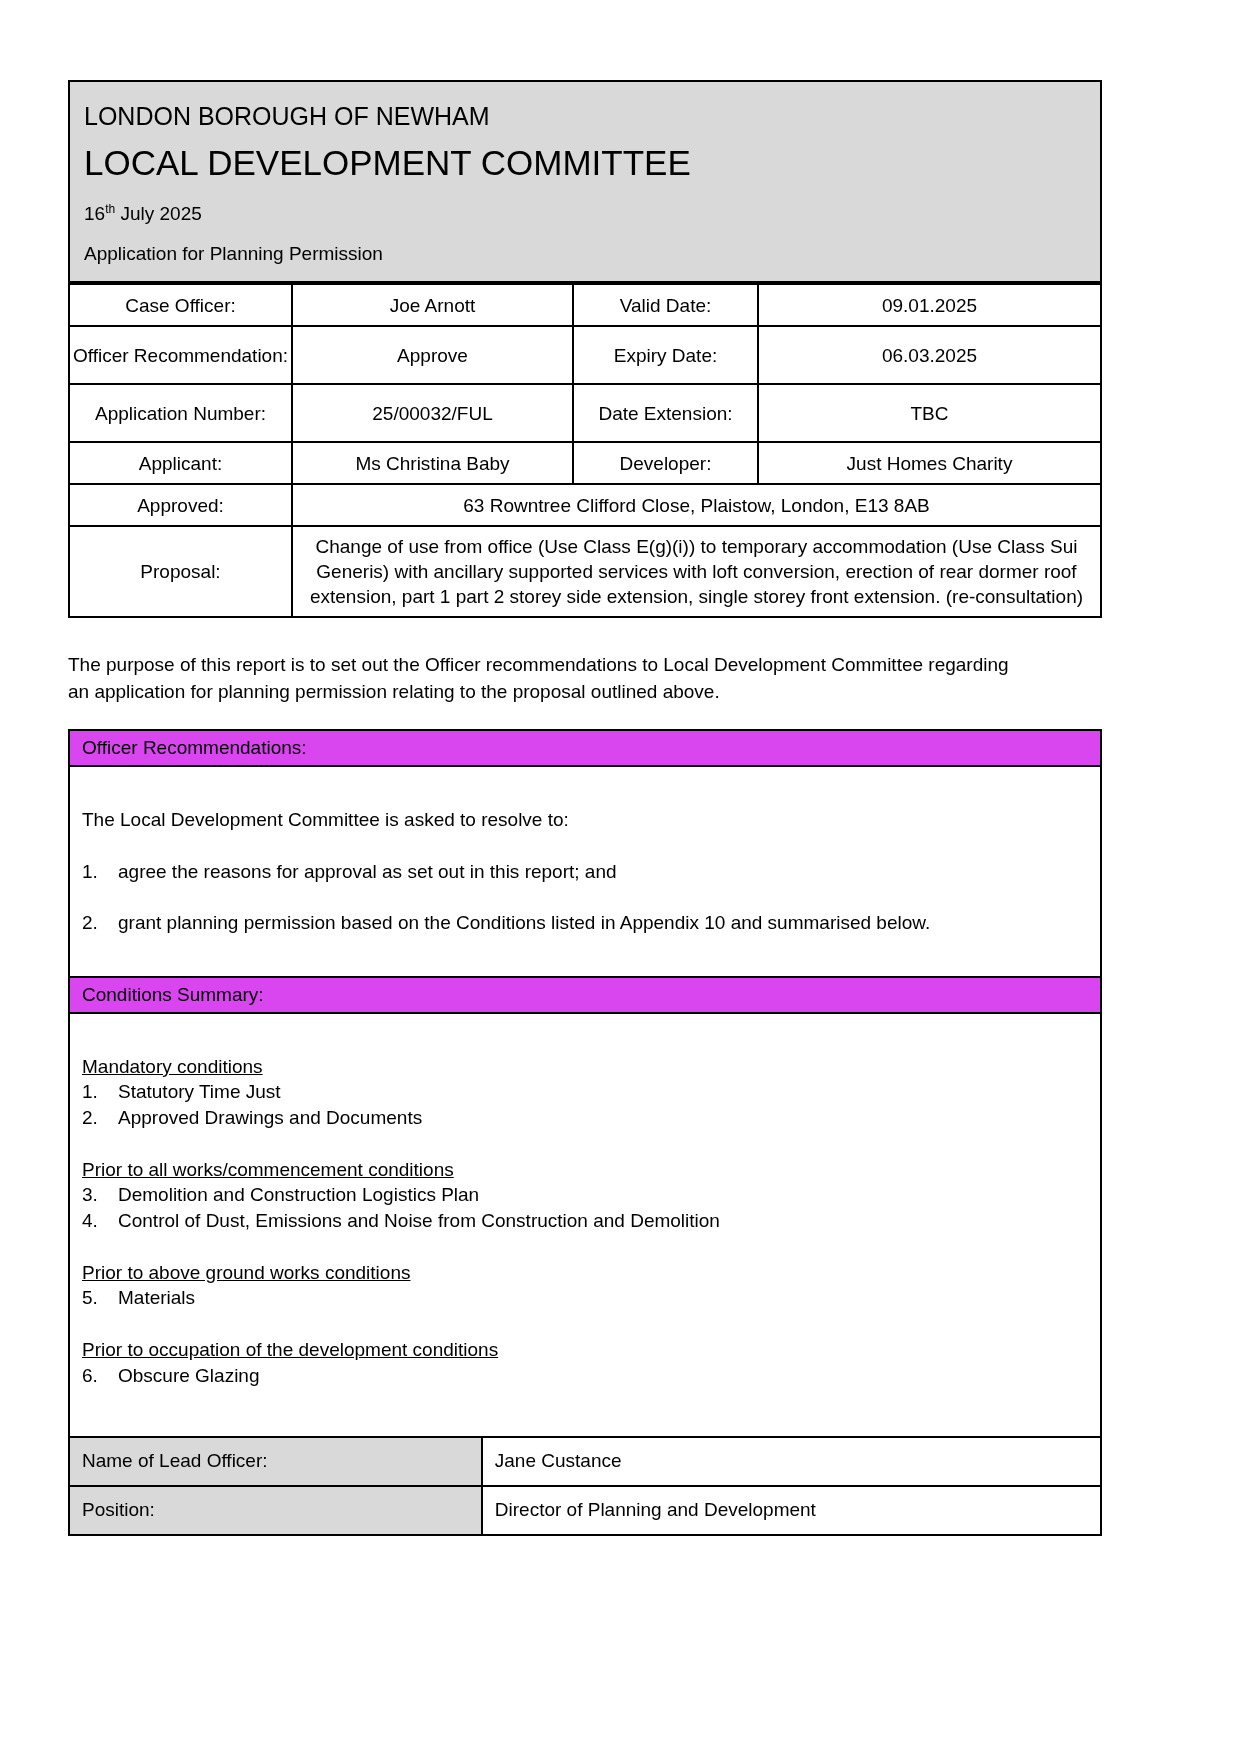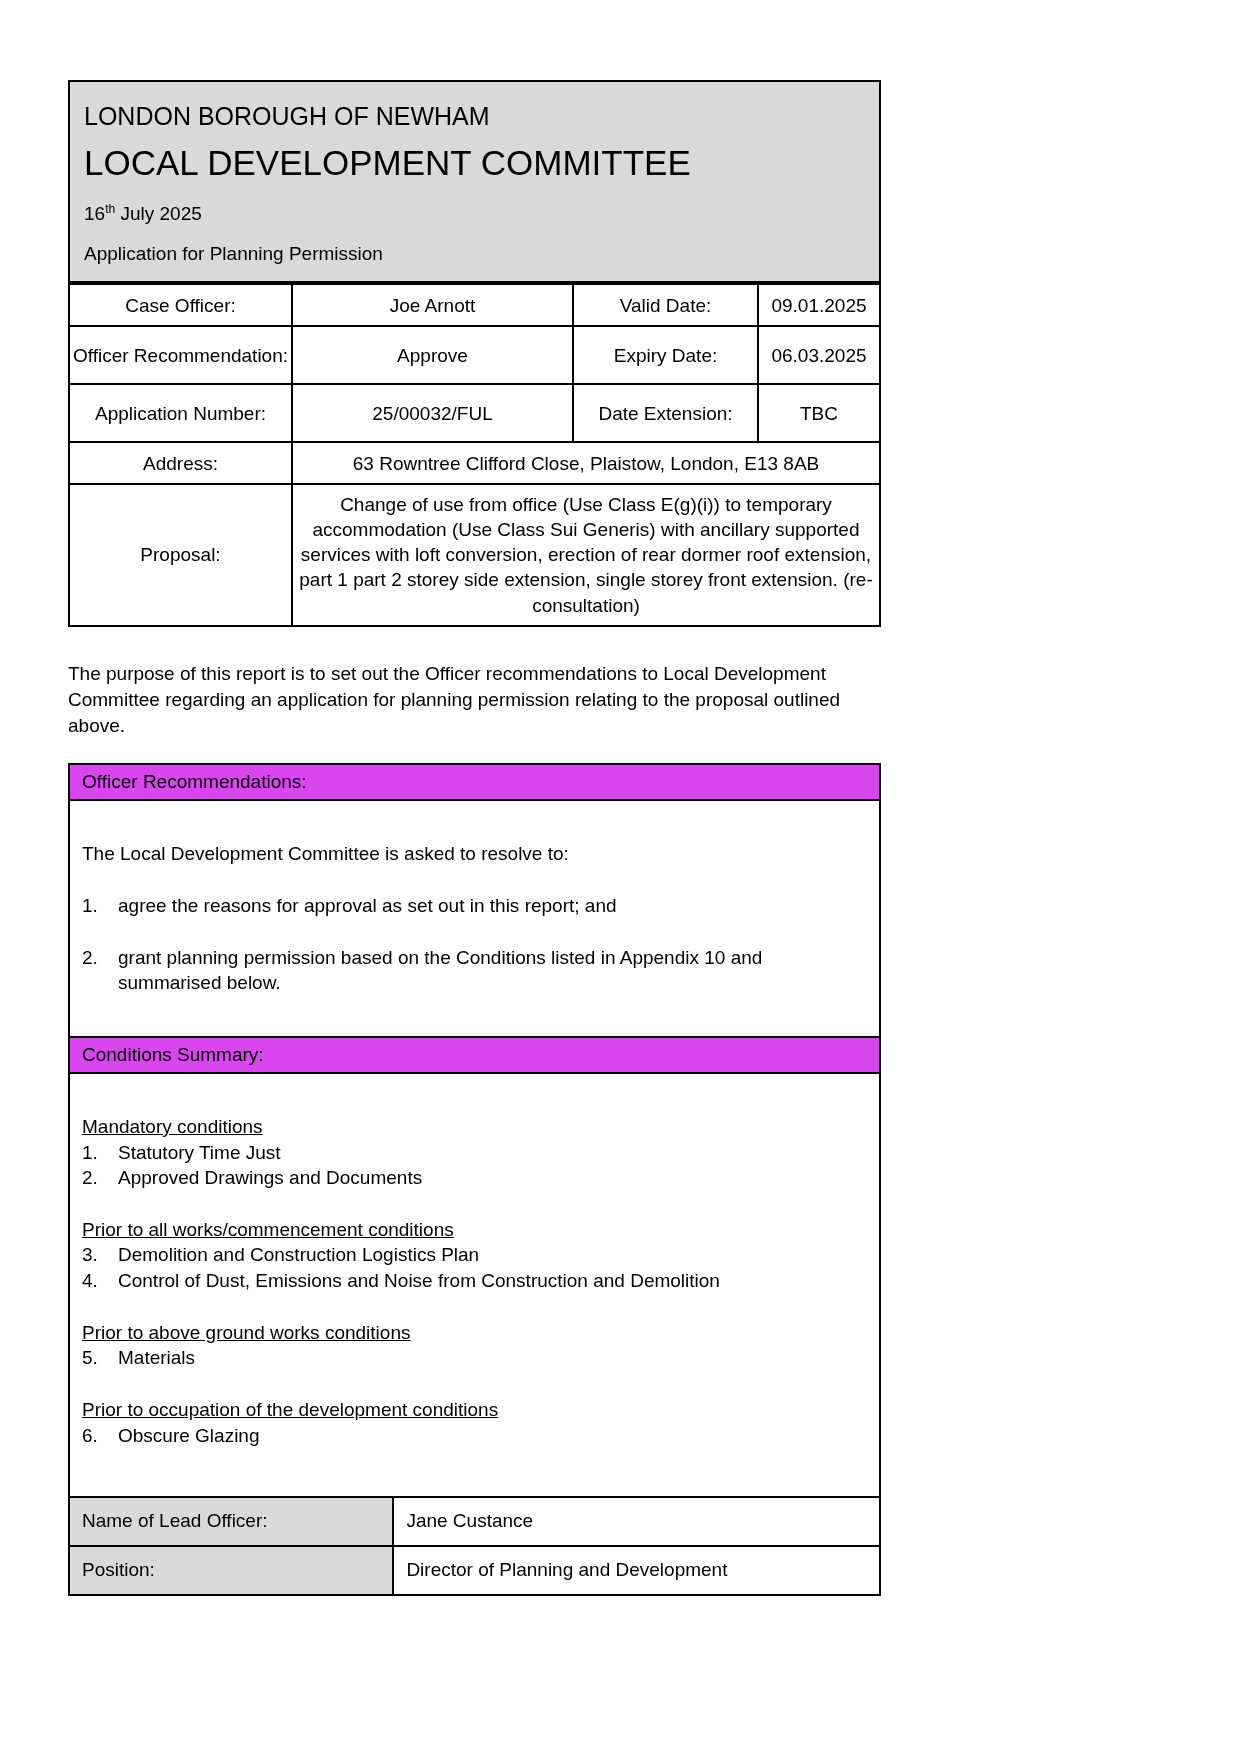--- a/index.html
+++ b/index.html
@@ -7,21 +7,21 @@
   body {
     width: 1241px; height: 1754px;
     background: #ffffff;
     color: #000000;
     font-family: "Liberation Sans", "DejaVu Sans", sans-serif;
     position: relative;
   }
   .content {
     position: absolute;
     left: 68px; top: 80px;
-    width: 813px;
+    width: 1034px;
   }
 
   
   .header-block {
     background: #d9d9d9;
     border: 2px solid #000;
     padding: 10px 14px 12px 14px;
   }
   .org-title { font-size: 25px; margin: 10px 0 0 0; font-weight: 400; }
   .committee-title { font-size: 35px; margin: 12px 0 0 0; font-weight: 400; line-height: 1.15; }
@@ -128,21 +128,27 @@
       <td>Expiry Date:</td>
       <td>06.03.2025</td>
     </tr>
     <tr class="tall">
       <td>Application Number:</td>
       <td>25/00032/FUL</td>
       <td>Date Extension:</td>
       <td>TBC</td>
     </tr>
     <tr class="short">
-      <td>Address:</td>
+      <td>Applicant:</td>
+      <td>Ms Christina Baby</td>
+      <td>Developer:</td>
+      <td>Just Homes Charity</td>
+    </tr>
+    <tr class="short">
+      <td>Approved:</td>
       <td colspan="3">63 Rowntree Clifford Close, Plaistow, London, E13 8AB</td>
     </tr>
     <tr>
       <td>Proposal:</td>
       <td colspan="3">Change of use from office (Use Class E(g)(i)) to temporary accommodation (Use Class Sui Generis) with ancillary supported services with loft conversion, erection of rear dormer roof extension, part 1 part 2 storey side extension, single storey front extension. (re-consultation)</td>
     </tr>
   </tbody>
     </table>
 
   <p class="purpose">The purpose of this report is to set out the Officer recommendations to Local Development Committee regarding an application for planning permission relating to the proposal outlined above.</p>

